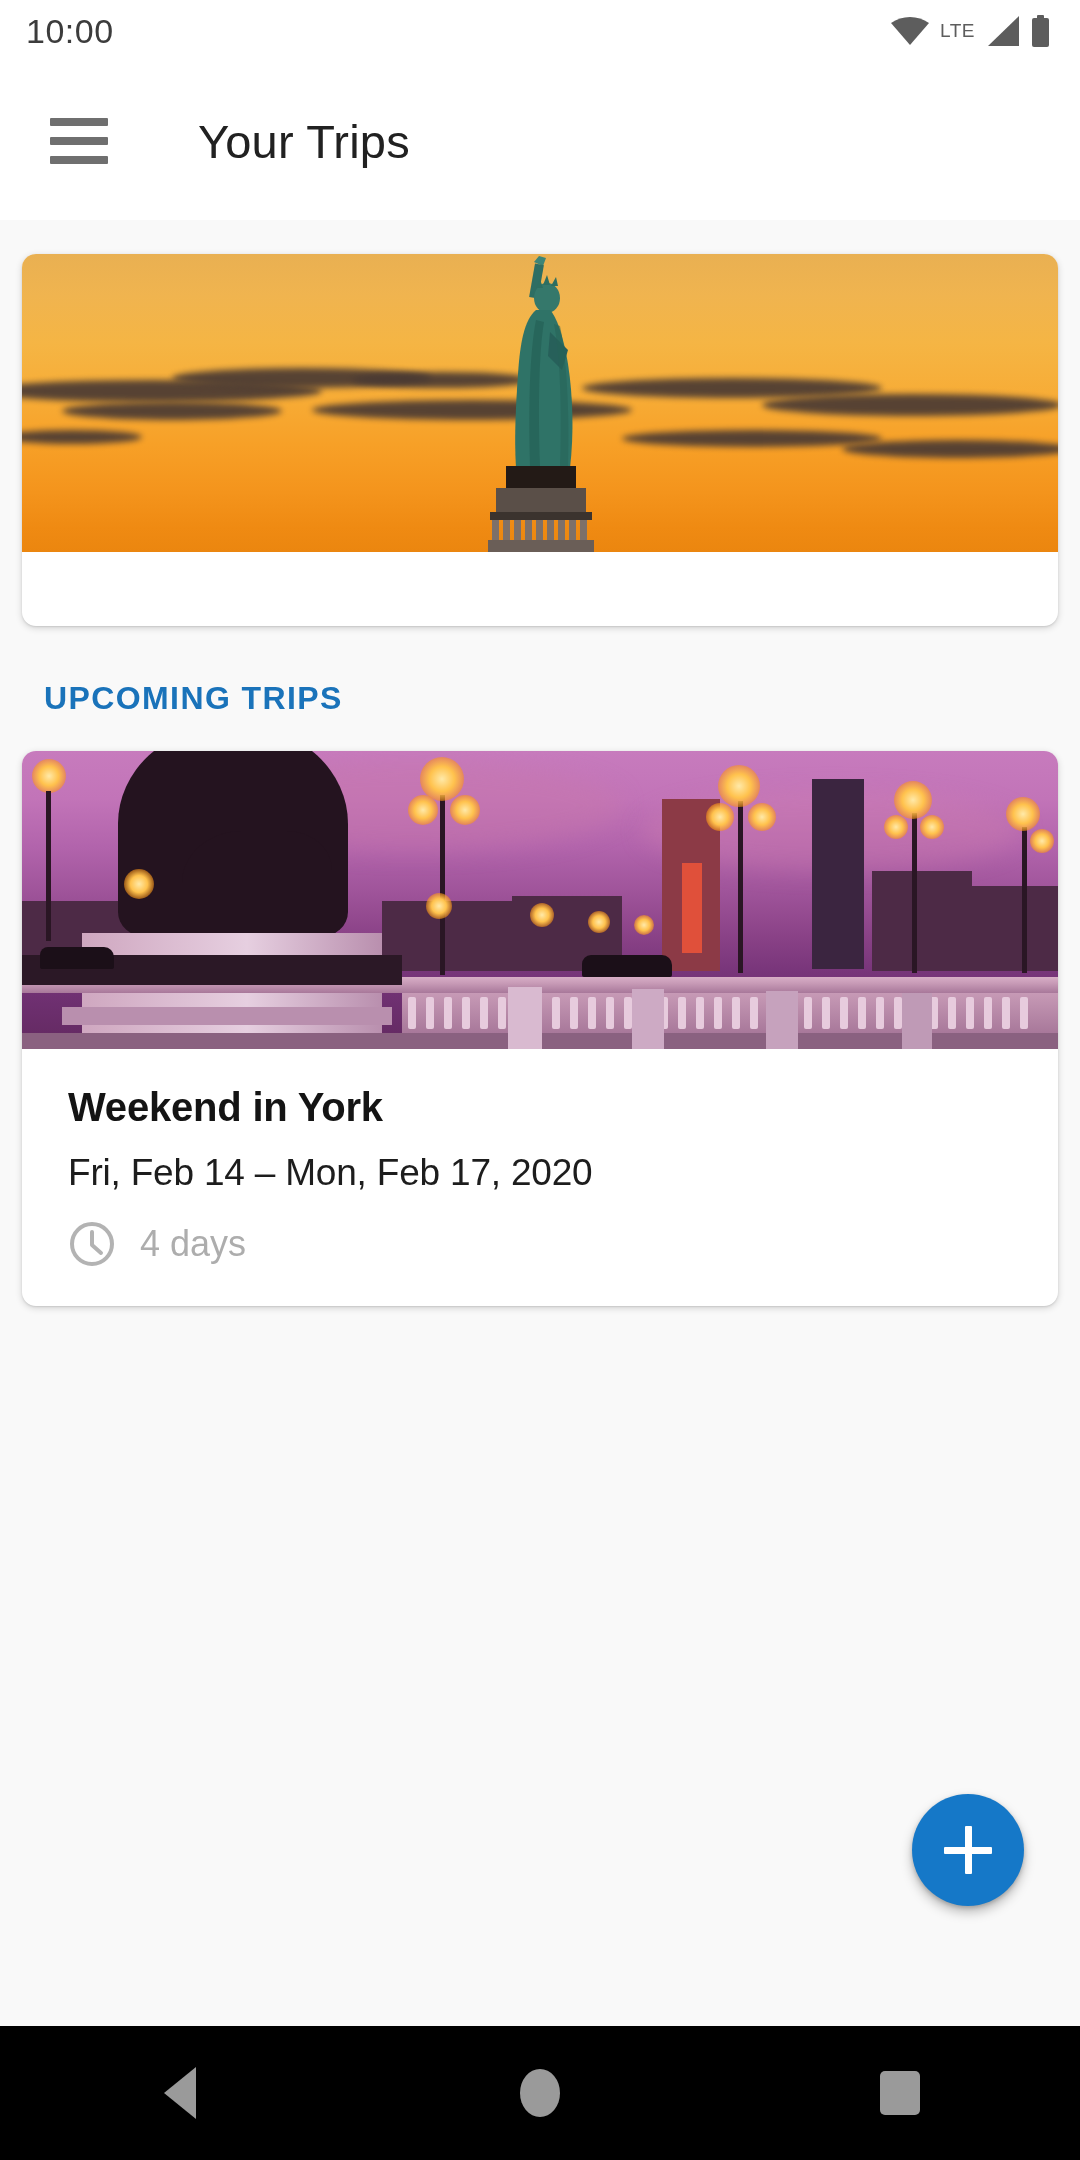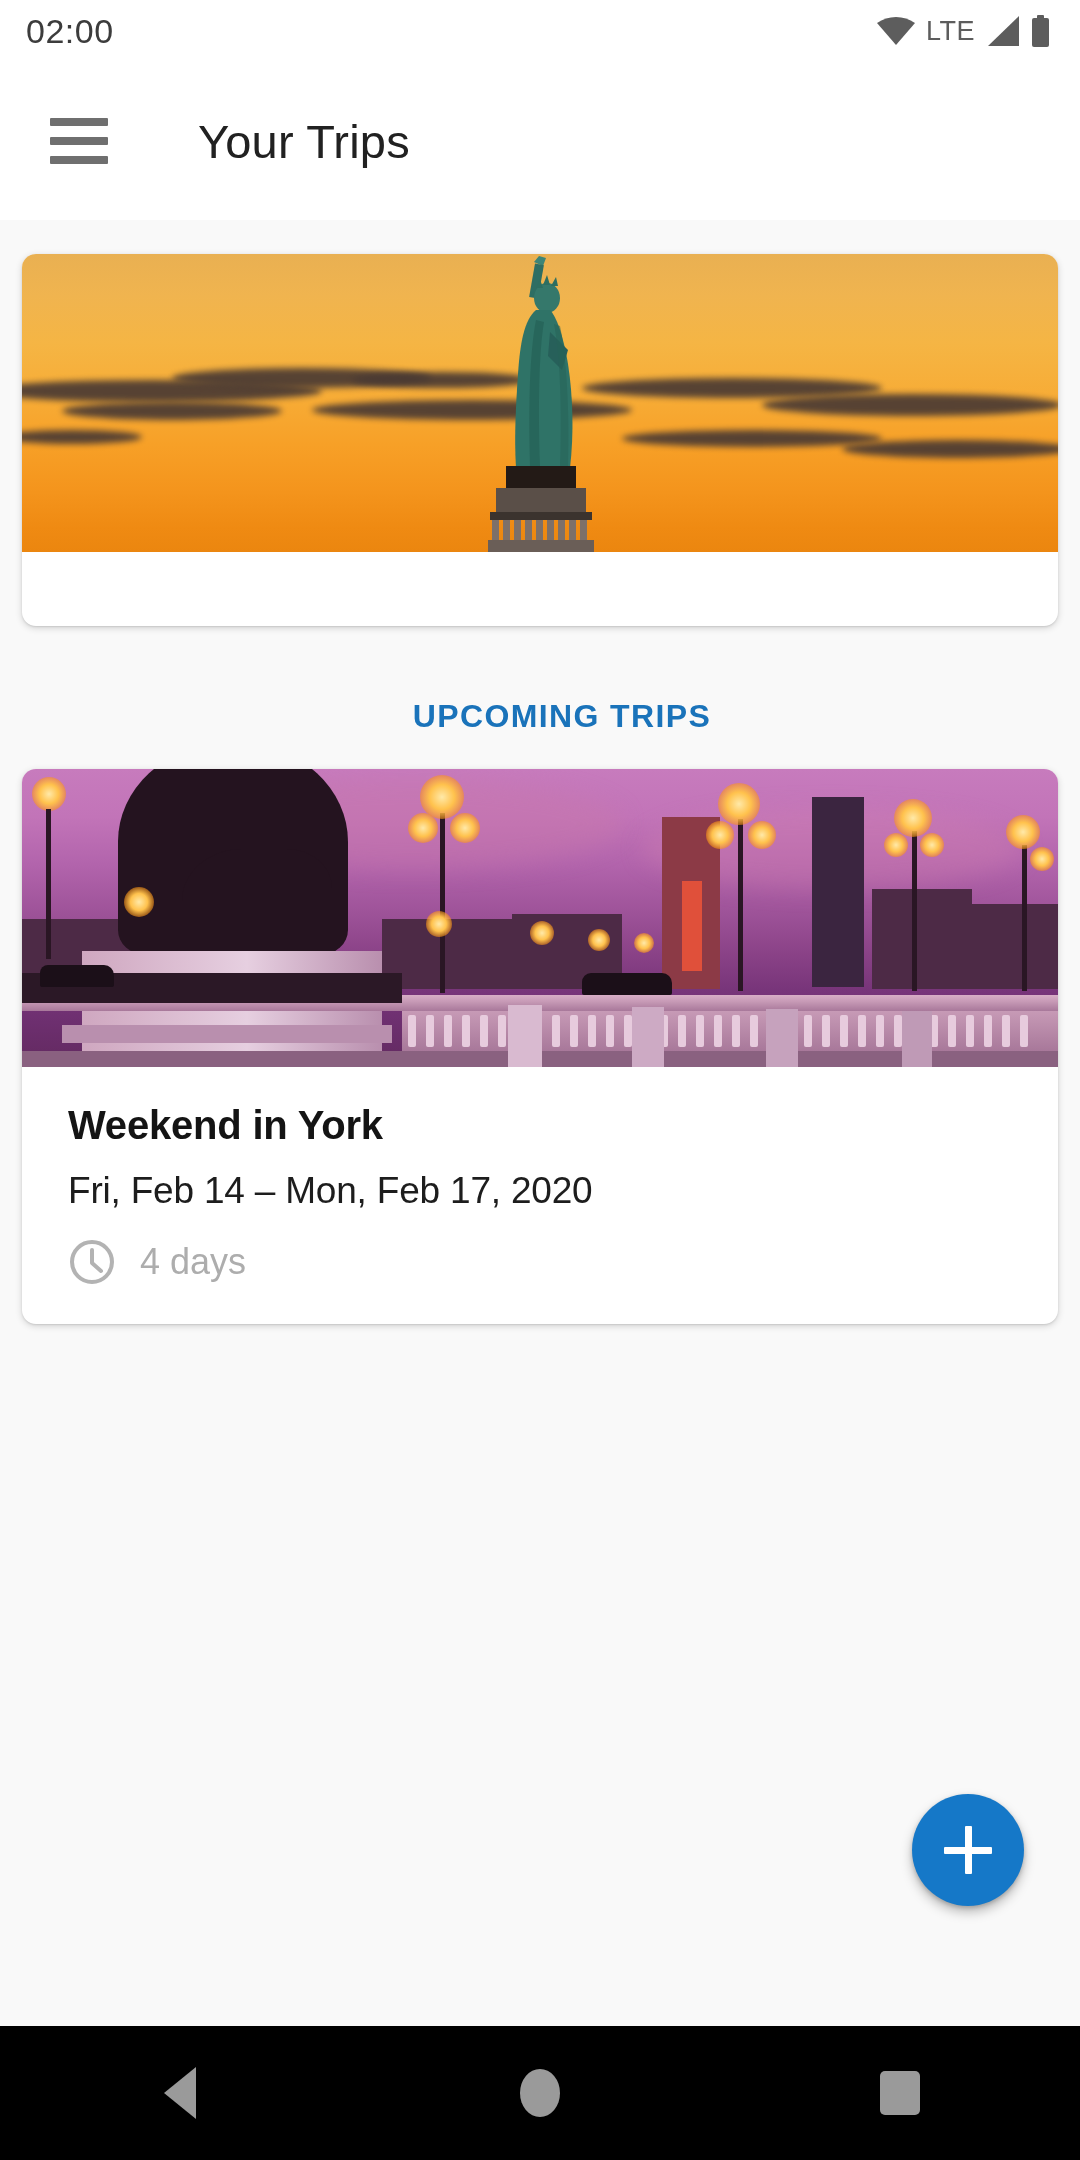--- a/index.html
+++ b/index.html
@@ -20,21 +20,21 @@
   }
   #status-time {
     font-size:34px; color:#3c3c3c; letter-spacing:0.5px;
     font-family:"Liberation Sans", sans-serif;
   }
   #status-icons { display:flex; align-items:center; gap:11px; }
   .wifi-glyph {
     width:38px; height:28px; position:relative;
   }
   .wifi-glyph svg { display:block; }
-  .lte-text { font-size:27px; color:#5d5d5d; letter-spacing:0.5px; }
+  .lte-text { font-size:19px; color:#5d5d5d; letter-spacing:0.5px; }
   .signal-glyph { width:34px; height:30px; }
   .battery-glyph { width:19px; height:32px; position:relative; }
 
   
   #app-bar {
     position:absolute; top:62px; left:0; width:1036px; height:158px;
     background:#ffffff;
     display:flex; align-items:center;
   }
   #menu-button {
@@ -56,21 +56,21 @@
     background:#f9f9f9;
     overflow:hidden;
   }
 
   .section-header {
     font-size:32px; font-weight:bold; color:#1a73ba;
     letter-spacing:1.4px;
     padding-left:44px;
   }
   #section-current { padding-top:40px; }
-  #section-upcoming { padding-top:72px;text-align:center; }
+  #section-upcoming { padding-top:54px; }
 
   .trip-card {
     margin:34px 22px 0 22px;
     background:#ffffff;
     border-radius:14px;
     box-shadow:0 2px 7px rgba(0,0,0,0.16), 0 1px 2px rgba(0,0,0,0.10);
     overflow:hidden;
   }
   .card-photo { width:1036px; height:298px; position:relative; overflow:hidden; }
 
@@ -156,21 +156,21 @@
     border-bottom:26px solid transparent;
     border-right:32px solid #9a9a9a;
   }
   .nav-home { width:40px; height:48px; border-radius:50%; background:#9a9a9a; }
   .nav-recent { width:40px; height:44px; border-radius:5px; background:#9a9a9a; }
 </style>
 </head>
 <body>
 
 <div id="status-bar">
-  <div id="status-time">02:00</div>
+  <div id="status-time">10:00</div>
   <div id="status-icons">
     <span class="wifi-glyph">
       <svg width="38" height="28" viewBox="0 0 38 28">
         <path d="M0 6 C11 -2, 27 -2, 38 6 L19 28 Z" fill="#5d5d5d"></path>
       </svg>
     </span>
     <span class="lte-text">LTE</span>
     <span class="signal-glyph">
       <svg width="34" height="30" viewBox="0 0 34 30">
         <path d="M33 0 L33 30 L2 30 Z" fill="#5d5d5d"></path>

